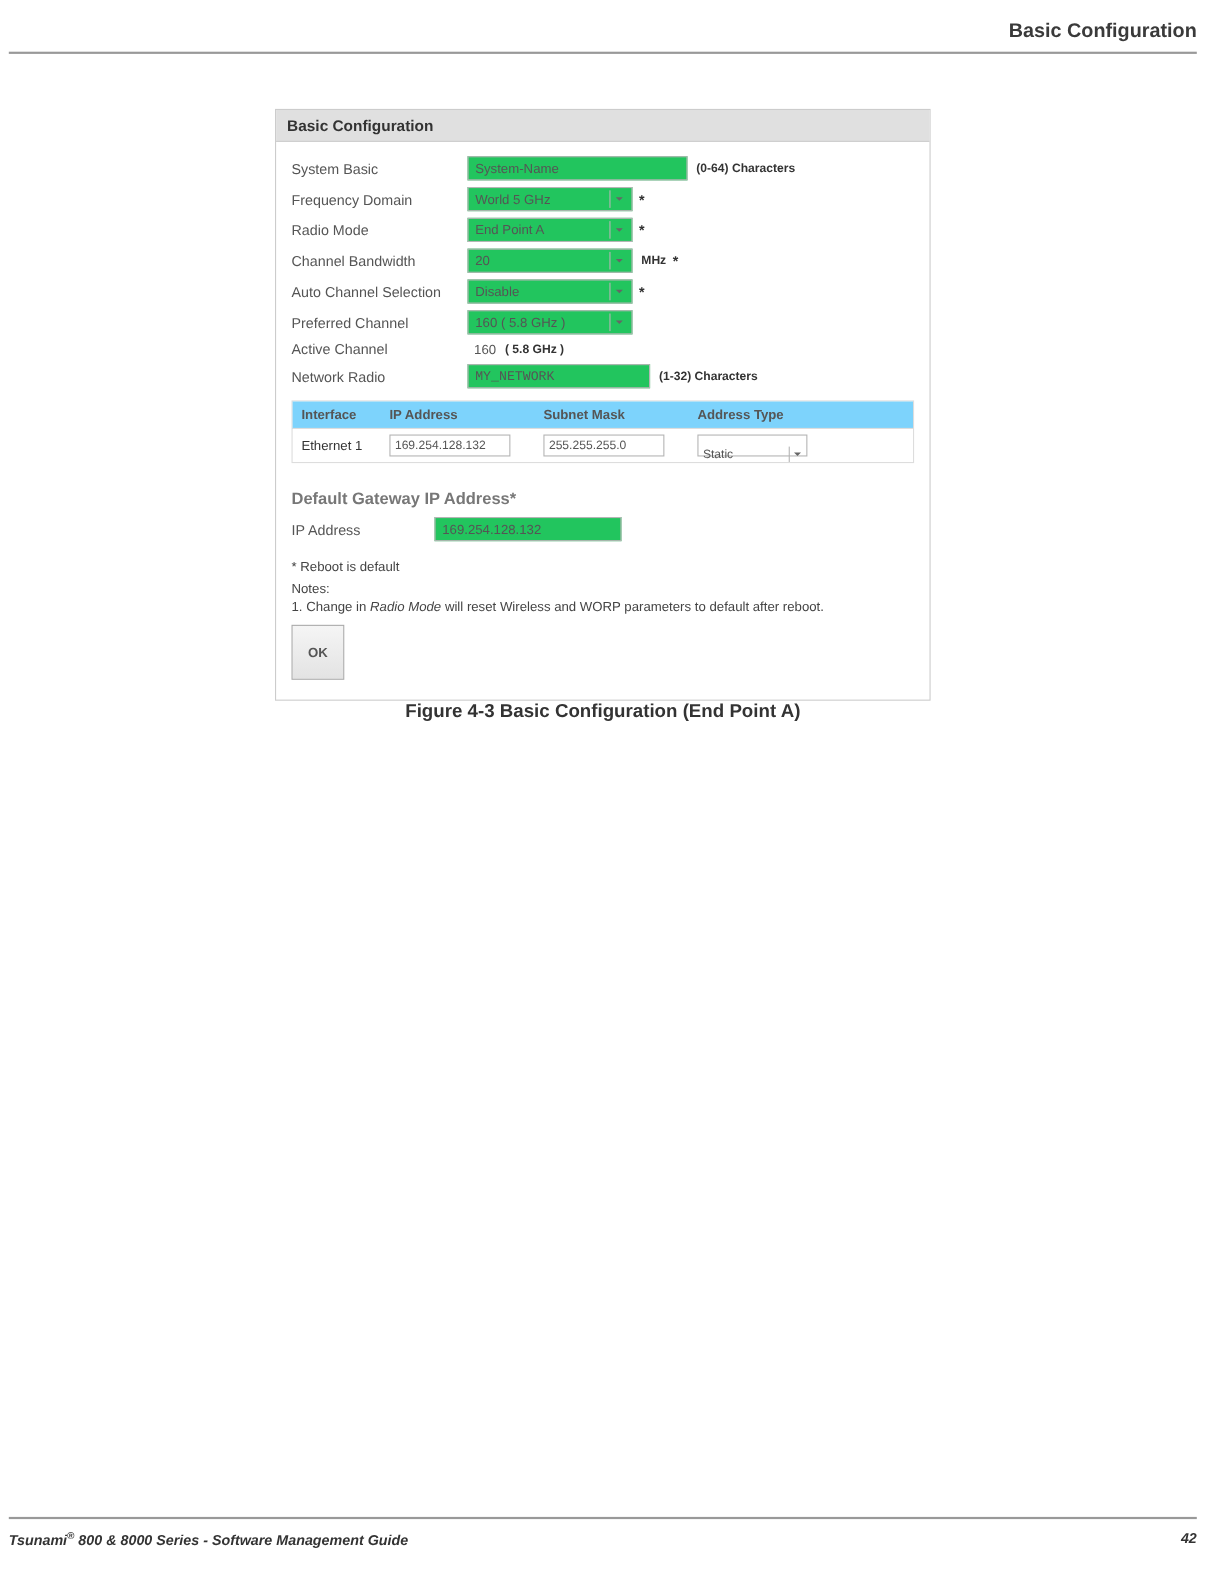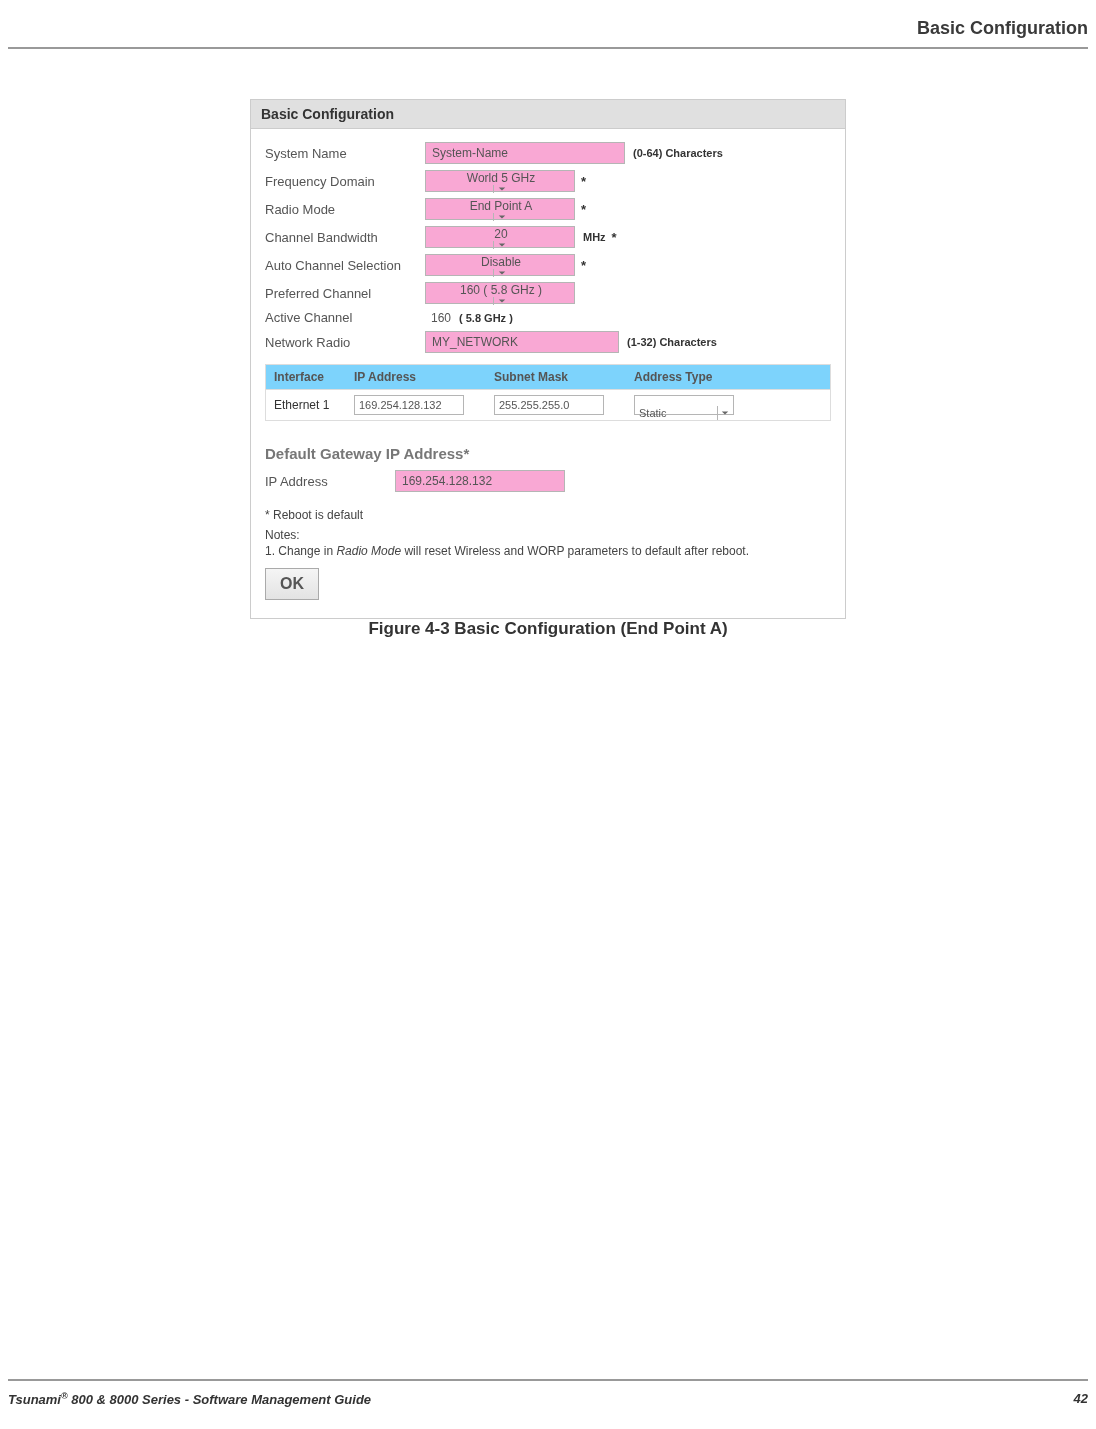--- a/index.html
+++ b/index.html
@@ -49,31 +49,30 @@
       width: 160px;
       font-size: 13px;
       color: #555;
     }
     .inputish {
       border: 1px solid #b5b5b5;
       height: 22px;
       padding: 0 6px;
       font-size: 12px;
       color: #555;
-      background: #f9a8d4;
+      background: #22c55e;
     }
     .text-input { width: 200px; }
     .select {
       width: 150px;
       position: relative;
       display: flex;
       align-items: center;
       justify-content: space-between;
       padding-right: 4px;
-      flex-direction: column;
     }
     .select-txt { font-size: 12px; color: #555; flex: 1; }
     .chev {
       width: 16px;
       height: 16px;
       border-left: 1px solid #b5b5b5;
       display: flex;
       align-items: center;
       justify-content: center;
     }
@@ -145,22 +144,22 @@
       font-size: 12px;
       color: #444;
     }
     .notes .reboot { font-size: 12px; margin-bottom: 6px; }
     .notes .ntitle { margin-bottom: 2px; }
     .notes .nline i { font-style: italic; }
     .ok-btn {
       display: inline-block;
       border: 1px solid #aaa;
       background: linear-gradient(#f5f5f5, #e3e3e3);
-      padding: 6px 14px;
-      font-size: 16px;
+      padding: 17px 14px;
+      font-size: 12px;
       font-weight: 700;
       color: #555;
       margin: 10px 0 4px 0;
     }
     .figure-caption {
       text-align: center;
       font-weight: 700;
       font-size: 17px;
       color: #333;
     }
@@ -189,21 +188,21 @@
 <body>
 
 <div class="page-header">Basic Configuration</div>
 <div class="hr-top"></div>
 
 <div class="panel-wrap">
   <div class="panel-title">Basic Configuration</div>
 
   <div class="section">
     <div class="row">
-      <div class="label">System Name</div>
+      <div class="label">System Basic</div>
       <input class="inputish text-input" value="System-Name" style="">
       <span class="suffix">(0-64) Characters</span>
     </div>
 
     <div class="row">
       <div class="label">Frequency Domain</div>
       <div class="inputish select">
         <span class="select-txt">World 5 GHz</span>
         <span class="chev">
             <svg viewBox="0 0 10 10">
@@ -267,21 +266,21 @@
     </div>
 
     <div class="row">
       <div class="label">Active Channel</div>
       <span class="static-val">160</span>
       <span class="static-paren">( 5.8 GHz )</span>
     </div>
 
     <div class="row">
       <div class="label">Network Radio</div>
-      <input class="inputish text-input" style="width: 194px;" value="MY_NETWORK">
+      <input class="inputish text-input" style="width: 166px; font-family: Liberation Mono, monospace;" value="MY_NETWORK">
       <span class="suffix">(1-32) Characters</span>
     </div>
   </div>
 
   <div class="ip-table">
     <div class="ip-head">
       <div class="col-if">Interface</div>
       <div class="col-ip">IP Address</div>
       <div class="col-sm">Subnet Mask</div>
       <div class="col-at">Address Type</div>

